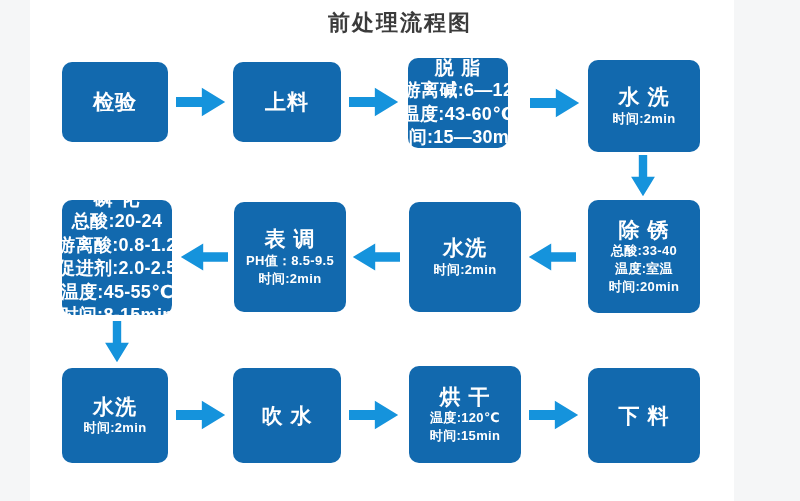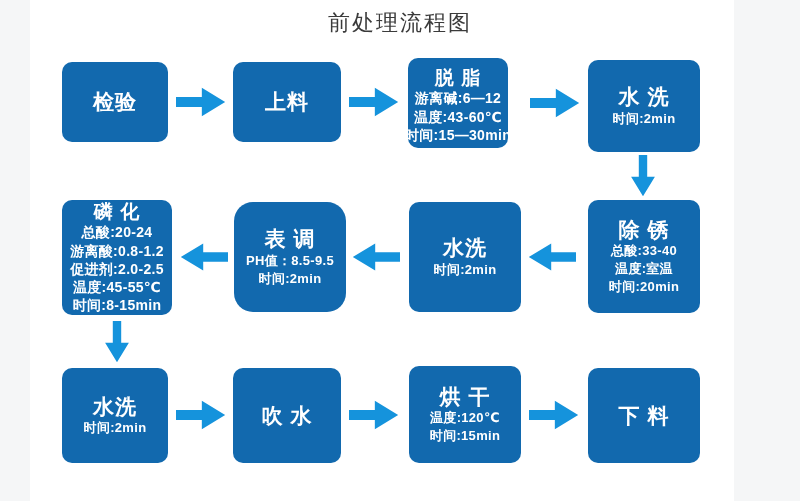--- a/index.html
+++ b/index.html
@@ -15,21 +15,21 @@
     background:#ffffff;
     position:relative;
     overflow:hidden;
   }
   .side-strip{position:absolute;top:0;bottom:0;background:#f5f6f7;}
   .side-strip.left{left:0;width:30px;}
   .side-strip.right{right:0;width:66px;}
   .page-title{
     position:absolute;top:8px;left:0;width:800px;
     text-align:center;
-    font-size:22px;font-weight:normal;
+    font-size:22px;font-weight:bold;
     color:var(--title-text);
     letter-spacing:2px;
   }
   .box{
     position:absolute;
     background:var(--box-fill);
     border-radius:10px;
     color:var(--box-text);
     display:flex;flex-direction:column;
     align-items:center;justify-content:center;
@@ -43,35 +43,35 @@
     line-height:1.2;
   }
   .box-detail{
     font-size:13px;
     font-weight:600;
     line-height:1.38;
     letter-spacing:0.3px;
     white-space:nowrap;
   }
   .box.dense .box-title{font-size:19px;}
-  .box.dense .box-detail{font-size:14px;line-height:1.3;}
+  .box.dense .box-detail{font-size:18px;line-height:1.3;}
   .arrow{position:absolute;display:flex;align-items:center;justify-content:center;}
   .arrow svg{width:100%;height:100%;display:block;}
   .arrow svg path{fill:var(--arrow-fill);}
   .arrow.left svg{transform:scaleX(-1);}
   .arrow.down svg{transform:rotate(90deg);}
 
   
   .b-inspect{left:62px;top:62px;width:106px;height:80px;}
   .b-load{left:233px;top:62px;width:108px;height:80px;}
-  .b-degrease{left:408px;top:58px;width:100px;height:90px;justify-content:flex-end;}
+  .b-degrease{left:408px;top:58px;width:100px;height:90px;}
   .b-wash1{left:588px;top:60px;width:112px;height:92px;}
   
   .b-phosphate{left:62px;top:200px;width:110px;height:115px;}
-  .b-surface{left:234px;top:202px;width:112px;height:110px;border-radius:19px;}
+  .b-surface{left:234px;top:202px;width:112px;height:110px;}
   .b-wash2{left:409px;top:202px;width:112px;height:110px;}
   .b-rust{left:588px;top:200px;width:112px;height:113px;}
   
   .b-wash3{left:62px;top:368px;width:106px;height:95px;}
   .b-blow{left:233px;top:368px;width:108px;height:95px;justify-content:center;}
   .b-dry{left:409px;top:366px;width:112px;height:97px;text-align:center;}
   .b-unload{left:588px;top:368px;width:112px;height:95px;}
 
   
   .a-r1-1{left:176px;top:84px;width:50px;height:36px;}

